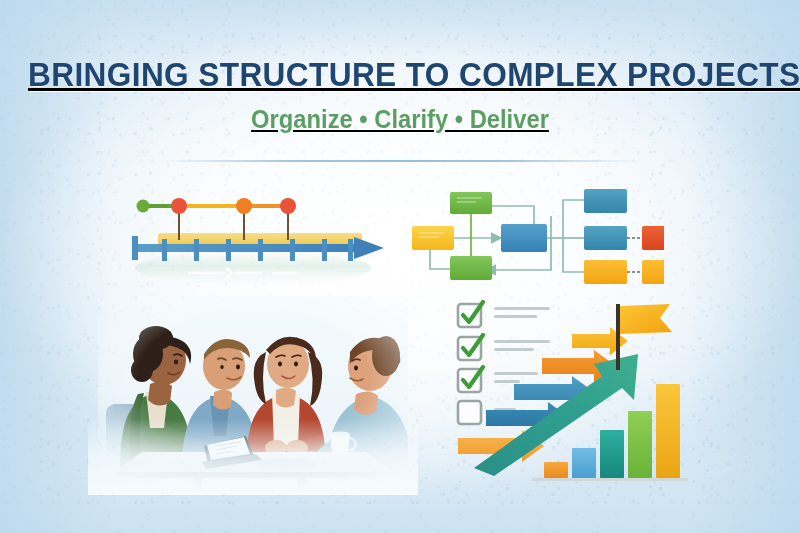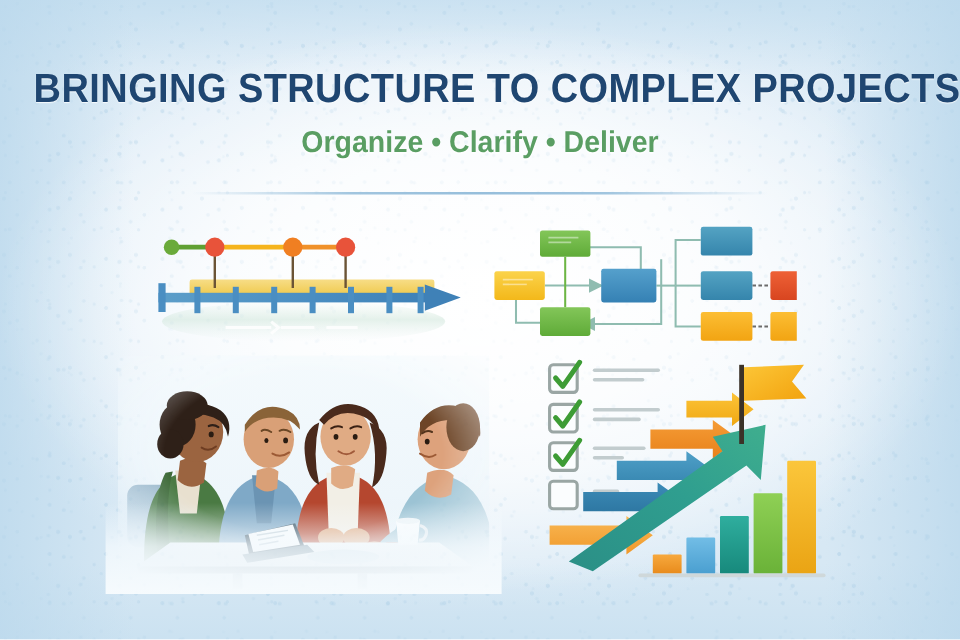--- a/index.html
+++ b/index.html
@@ -43,21 +43,21 @@
   }
   .bg-vignette {
     position: absolute; inset: 0;
     background:
       radial-gradient(ellipse 70% 62% at 50% 48%, rgba(255,255,255,.92) 0%, rgba(255,255,255,.55) 42%, rgba(255,255,255,0) 72%),
       linear-gradient(to right, rgba(186,216,236,.75) 0%, rgba(255,255,255,0) 14%, rgba(255,255,255,0) 86%, rgba(186,216,236,.75) 100%),
       linear-gradient(to bottom, rgba(190,219,238,.62) 0%, rgba(255,255,255,0) 12%, rgba(255,255,255,0) 88%, rgba(196,222,239,.62) 100%);
   }
 
   
-  .header { position: absolute; left: 0; right: 0; top: 0; text-align: center; }
+  .header { position: absolute; left: 0; right: 0; top: 0; text-align: center; text-decoration: underline; }
   .title {
     margin: 0;
     padding-top: 55px;
     font-family: "Liberation Sans Narrow", "Liberation Sans", sans-serif;
     font-size: 34px;
     font-weight: 700;
     letter-spacing: .4px;
     color: #1f4671;
     transform: scaleX(.93);
     text-shadow: 0 1px 1px rgba(255,255,255,.85);

